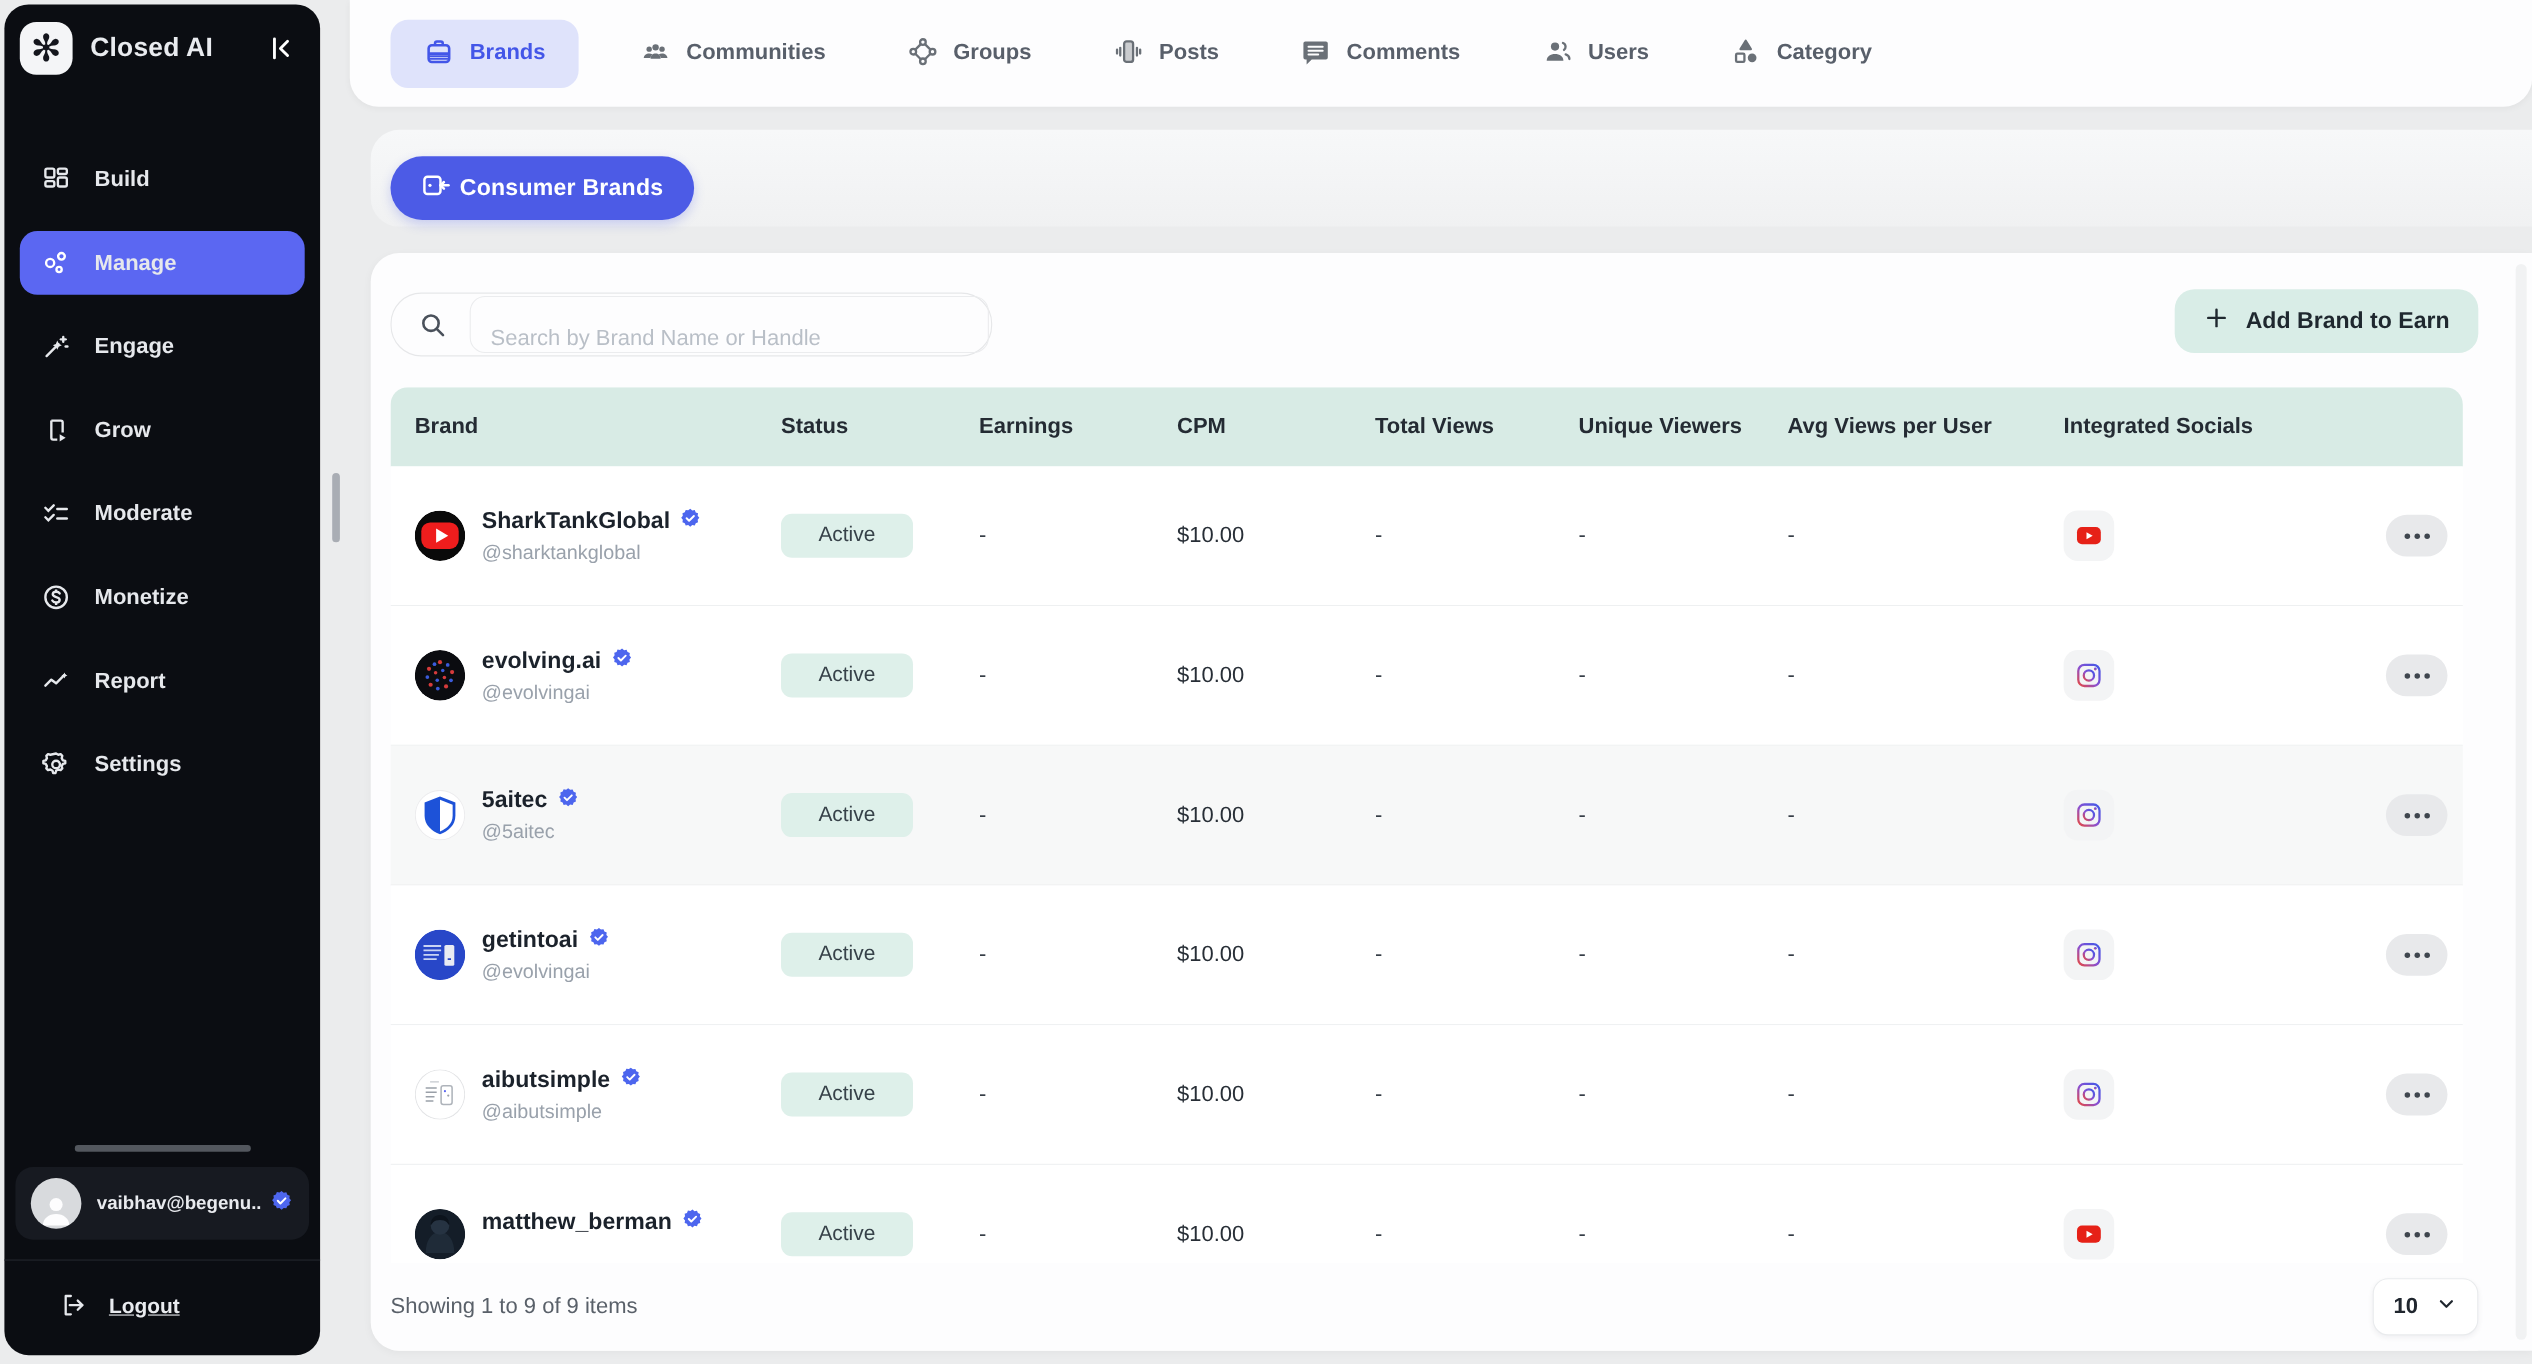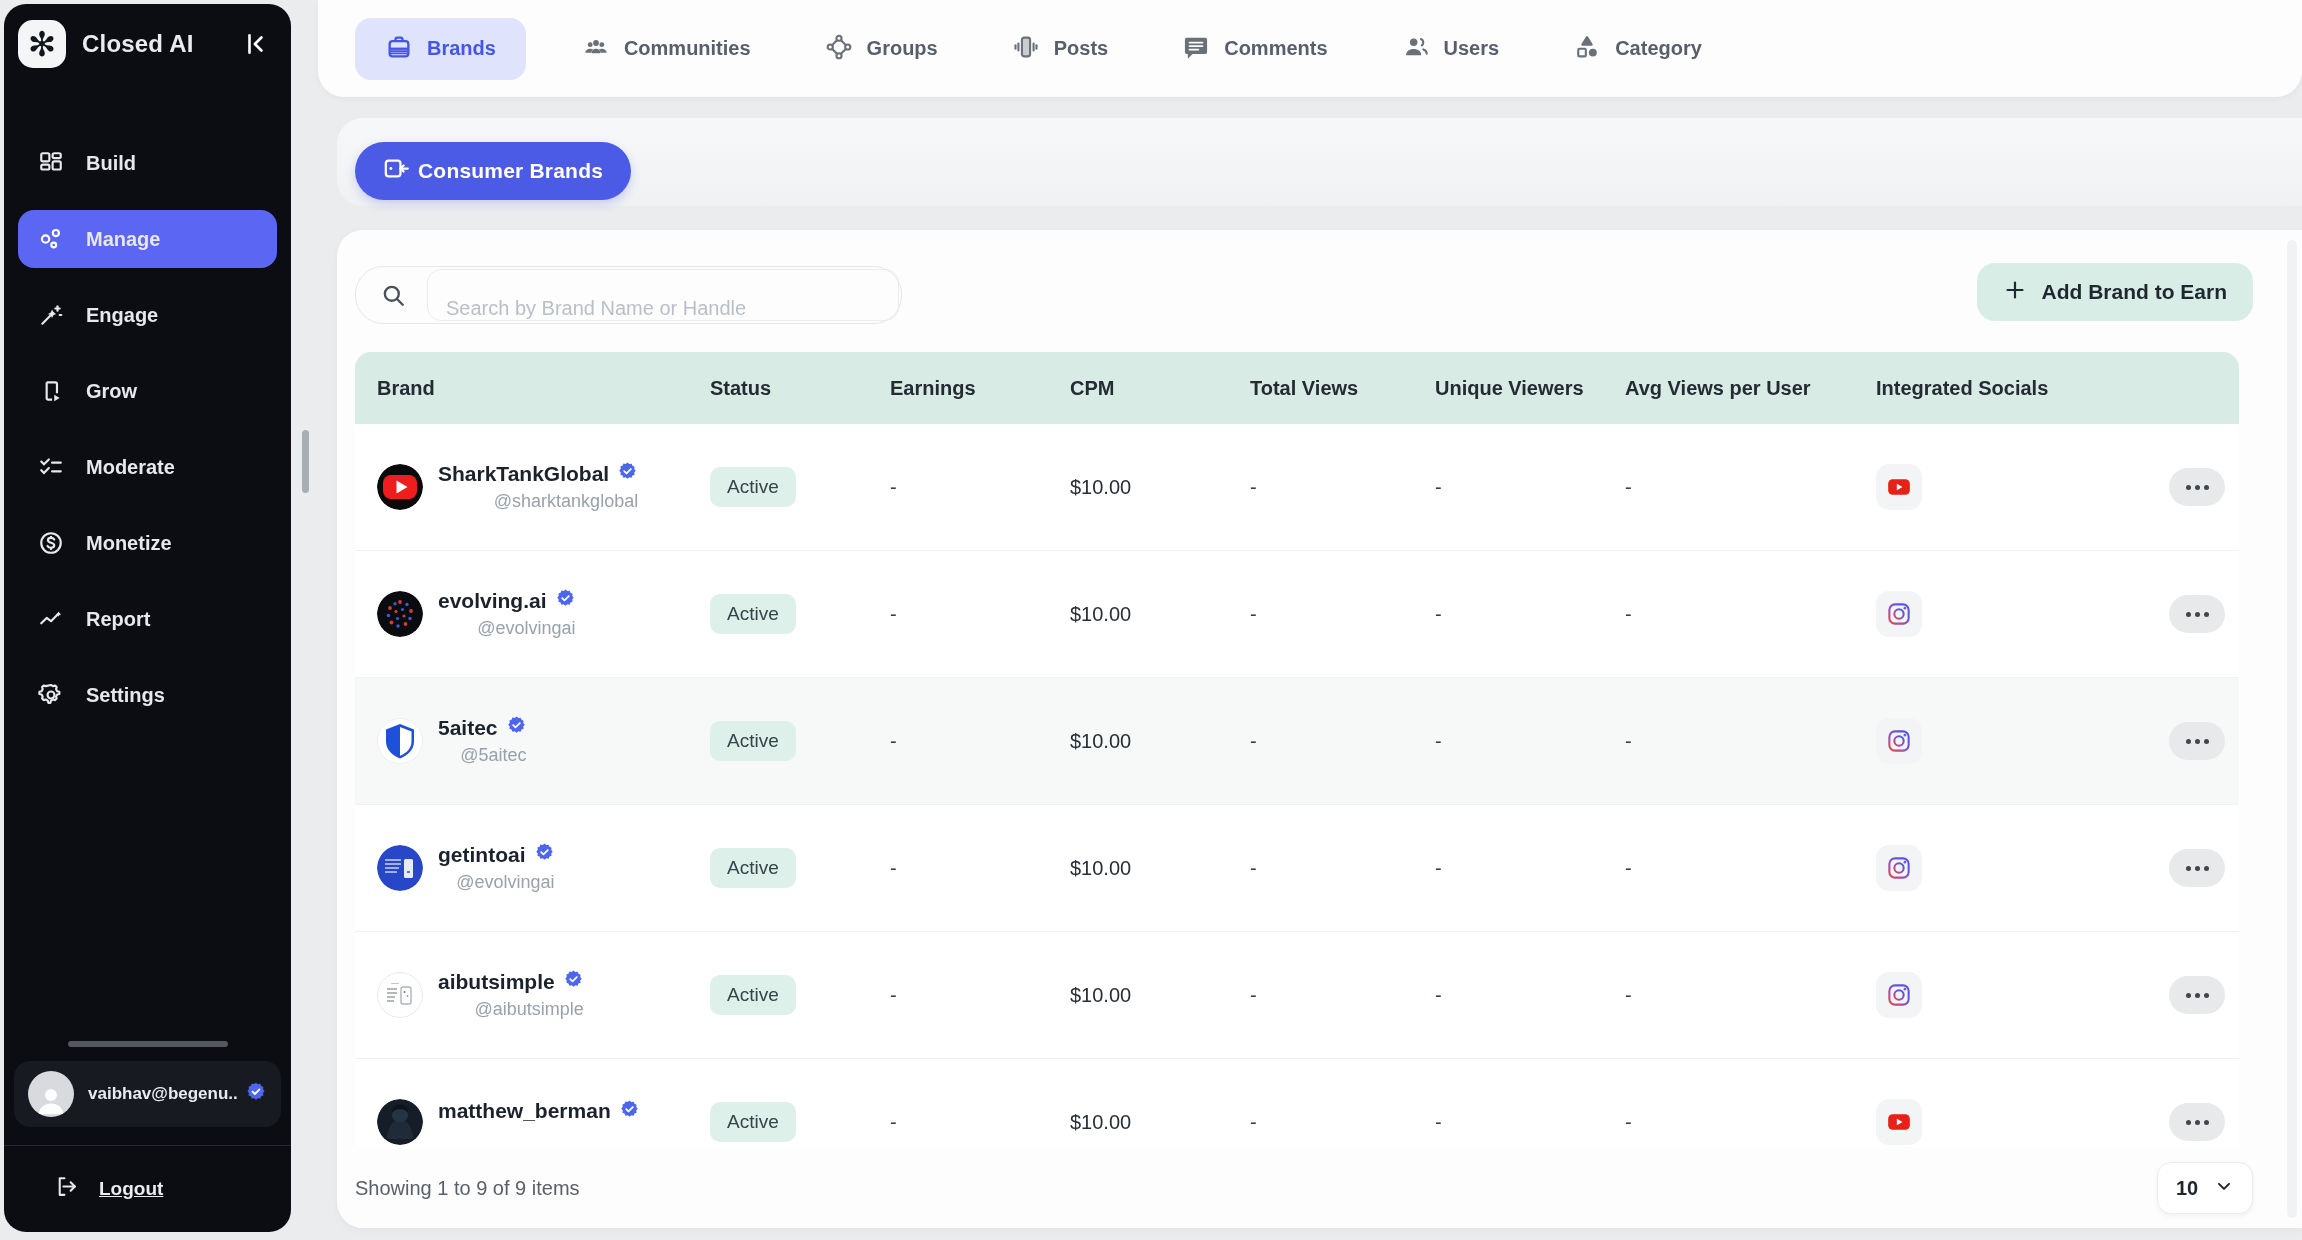--- a/index.html
+++ b/index.html
@@ -94,21 +94,21 @@
   }
   .search-inner input::placeholder{color:#b9bfc7;}
   
   .add-btn{
     position:absolute;right:49px;top:33px;height:58px;
     background:#d9ede7;color:#1f282f;border:none;border-radius:18px;
     display:flex;align-items:center;gap:14px;padding:0 26px;cursor:pointer;
     font-size:21px;font-weight:600;font-family:inherit;
   }
   
-  .table-wrap{position:absolute;left:18px;right:63px;top:122px;height:798px;overflow:hidden;text-align:right;}
+  .table-wrap{position:absolute;left:18px;right:63px;top:122px;height:798px;overflow:hidden;}
   .thead{
     display:flex;align-items:center;height:72px;background:#d8ebe5;
     border-radius:16px 16px 0 0;color:#242b33;font-size:20px;font-weight:700;
   }
   .trow{display:flex;align-items:center;height:126px;border-bottom:1.5px solid #eef0f1;background:#fff;}
   .trow.highlight{background:#f7f8f8;}
   .cell{flex:none;display:flex;align-items:center;}
   .col-brand{width:355px;padding-left:22px;box-sizing:border-box;}
   .col-status{width:180px;}
   .col-earnings{width:180px;}
@@ -123,21 +123,21 @@
   .cpm-cell{color:#272e36;font-weight:500;}
   
   .avatar{width:46px;height:46px;border-radius:50%;overflow:hidden;flex:none;display:block;}
   .avatar svg{display:block;}
   .brand-txt{margin-left:15px;display:flex;flex-direction:column;line-height:1.25;}
   .brand-name-line{display:flex;align-items:center;gap:8px;}
   .brand-name{font-size:21px;font-weight:600;color:#1b222b;}
   .brand-handle{font-size:18px;color:#99a1ab;margin-top:3px;min-height:18px;}
   .status-pill{
     background:#def0ea;color:#374249;font-size:19px;font-weight:500;
-    border-radius:10px;padding:9px 17px;
+    border-radius:10px;padding:9px 34px;
   }
   .social-chip{
     width:46px;height:46px;border-radius:13px;background:#f3f4f5;
     display:flex;align-items:center;justify-content:center;margin-right:10px;
   }
   .dots{
     width:56px;height:38px;border-radius:19px;background:#e8e9eb;border:none;cursor:pointer;
     display:flex;align-items:center;justify-content:center;gap:4px;
   }
   .dots i{width:5px;height:5px;border-radius:50%;background:#3f464e;display:block;}

